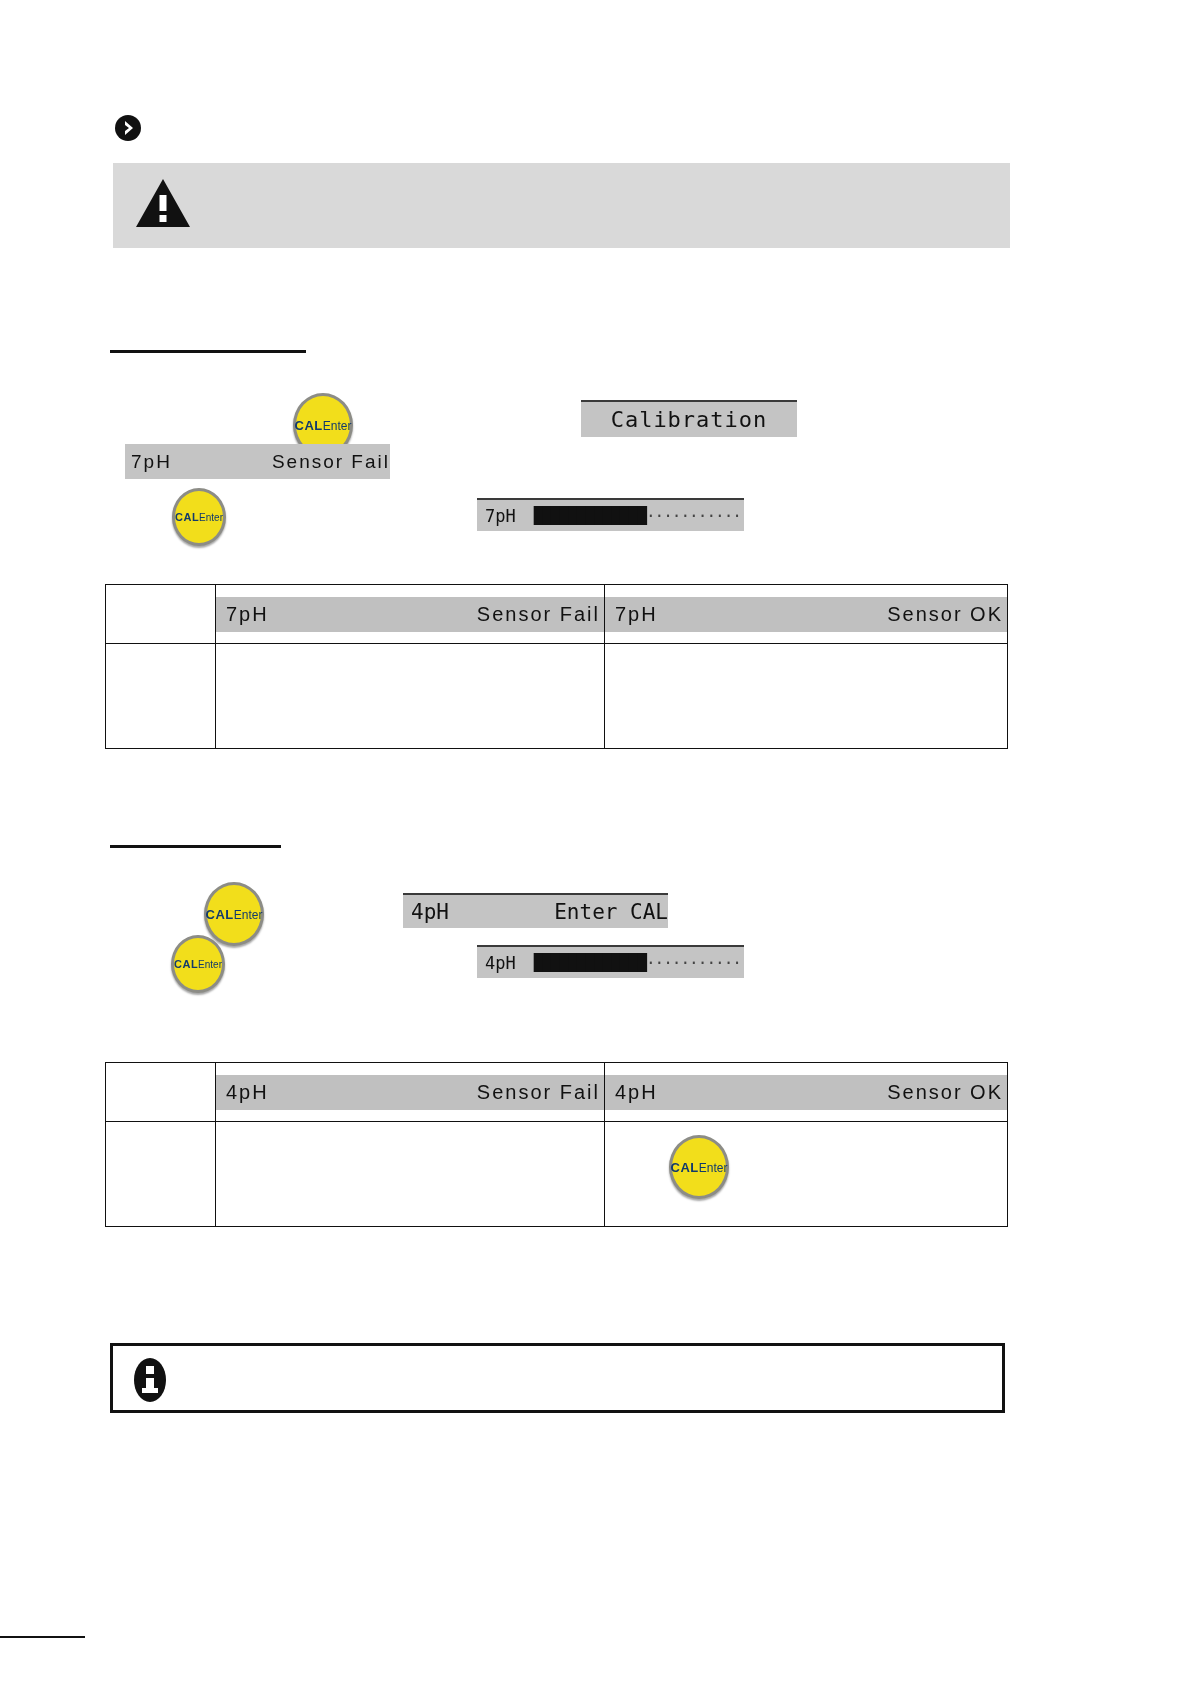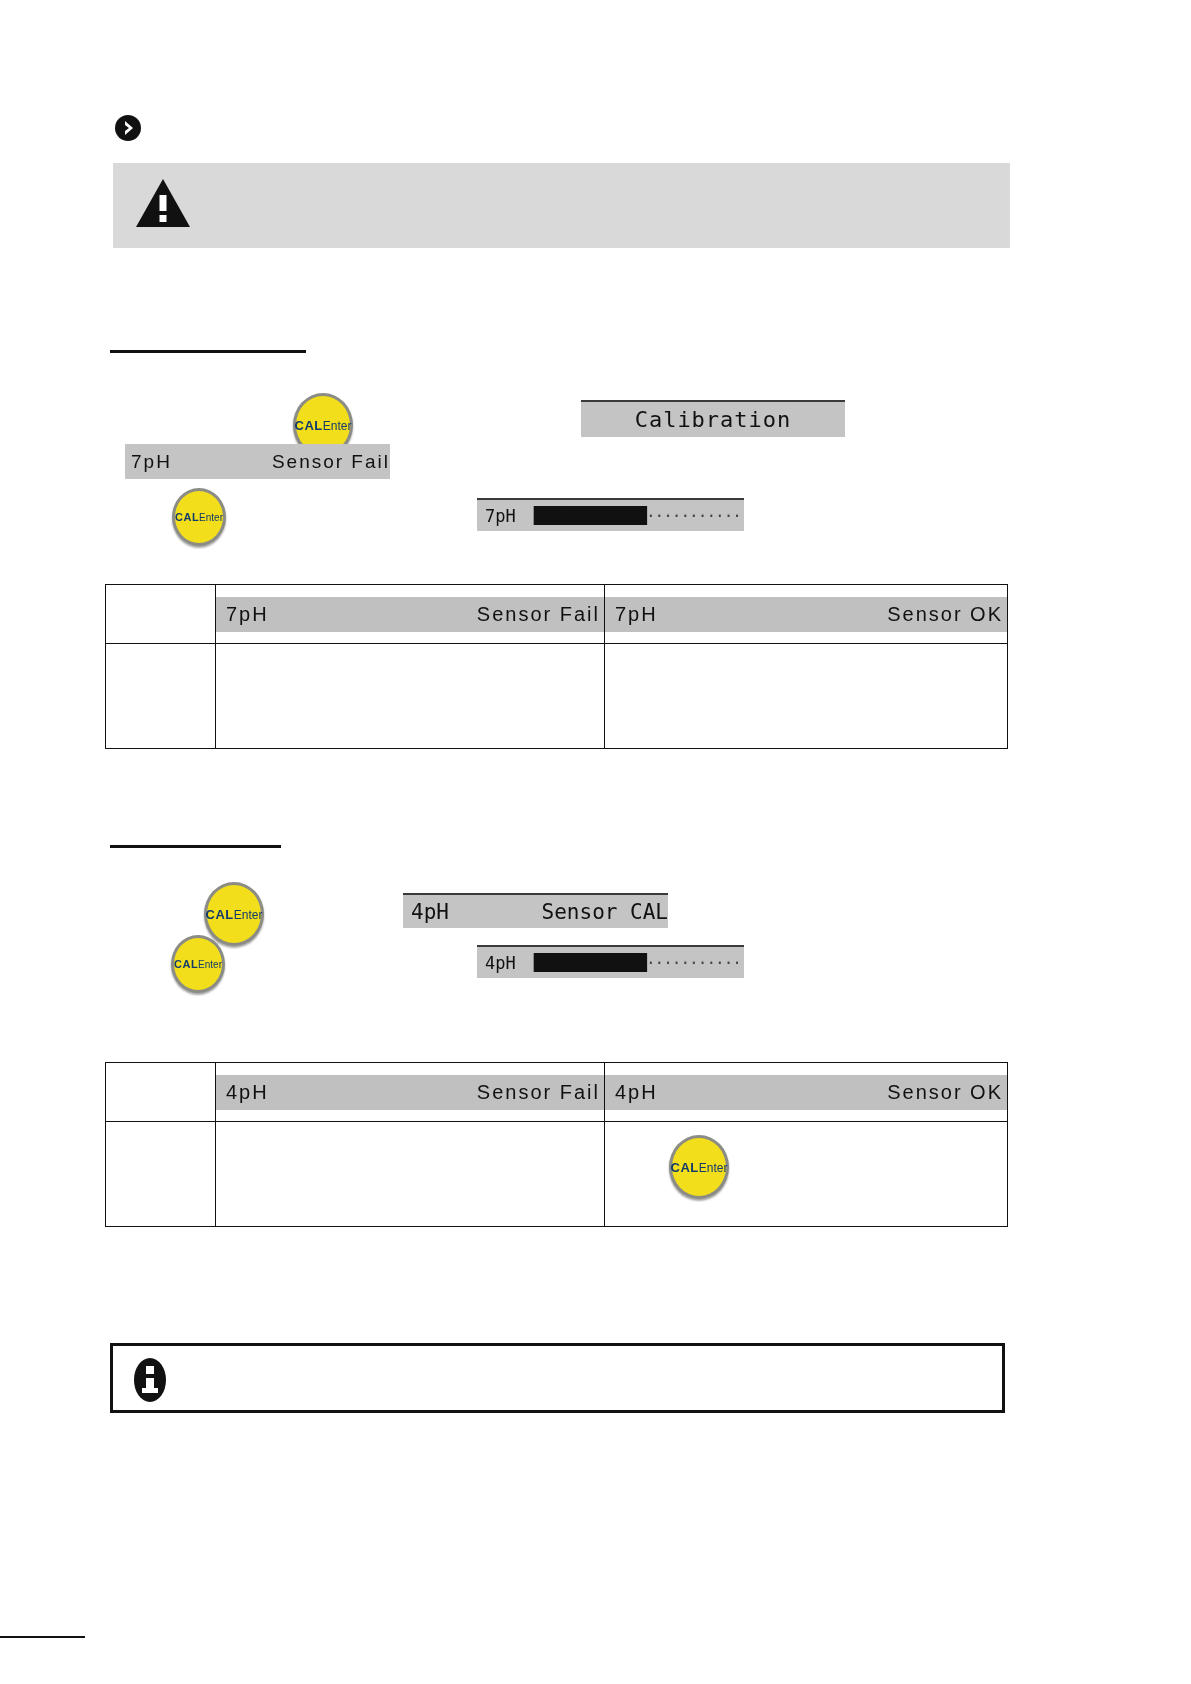--- a/index.html
+++ b/index.html
@@ -57,21 +57,21 @@
     white-space:pre;
     overflow:hidden;
   }
   .lcd-plain{
     background:#c4c4c4;
     border-top:none;
   }
 
   
   .lcd-calibration{
-    left:581px;top:400px;width:264px;height:37px;
+    left:581px;top:400px;width:216px;height:37px;
     justify-content:center;font-size:22px;letter-spacing:1px;
   }
   .lcd-7ph-fail{
     left:125px;top:444px;width:265px;height:35px;
     border-top:none;
     font-family:"Liberation Sans", sans-serif;
     font-size:19px;letter-spacing:2px;
     padding-left:6px;
   }
   .lcd-7ph-bar{
@@ -299,21 +299,21 @@
 <div class="section-title" style="left:110px;top:815px;"></div>
 
 <div class="cal-btn cal-3">
   <span class="cal-top">CAL</span>
   <span class="cal-bottom">Enter</span>
 </div>
 
 <div class="lcd lcd-4ph-press">
   <span class="lcd-seg-left">4pH</span>
   <span class="lcd-seg-gap"></span>
-  <span class="lcd-seg-right">Sensor CAL</span>
+  <span class="lcd-seg-right">Enter CAL</span>
 </div>
 
 <div class="cal-btn cal-small cal-4">
   <span class="cal-top">CAL</span>
   <span class="cal-bottom">Enter</span>
 </div>
 
 <div class="lcd lcd-4ph-bar">
   <span class="lcd-seg-left">4pH</span>
   <span class="bar-strip" style="margin-left:18px;"><span class="bar-filled">█████████████</span><span class="bar-empty">·······················</span></span>

